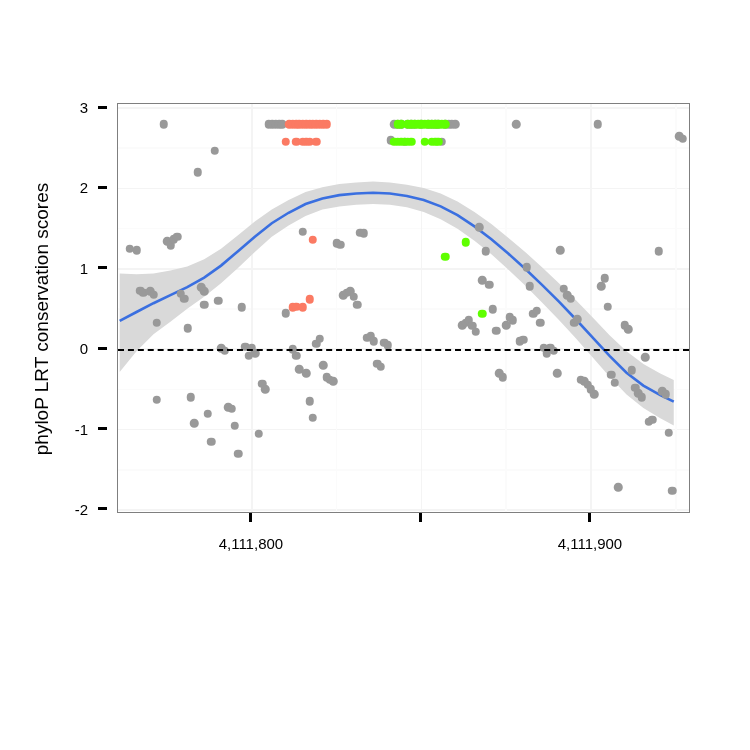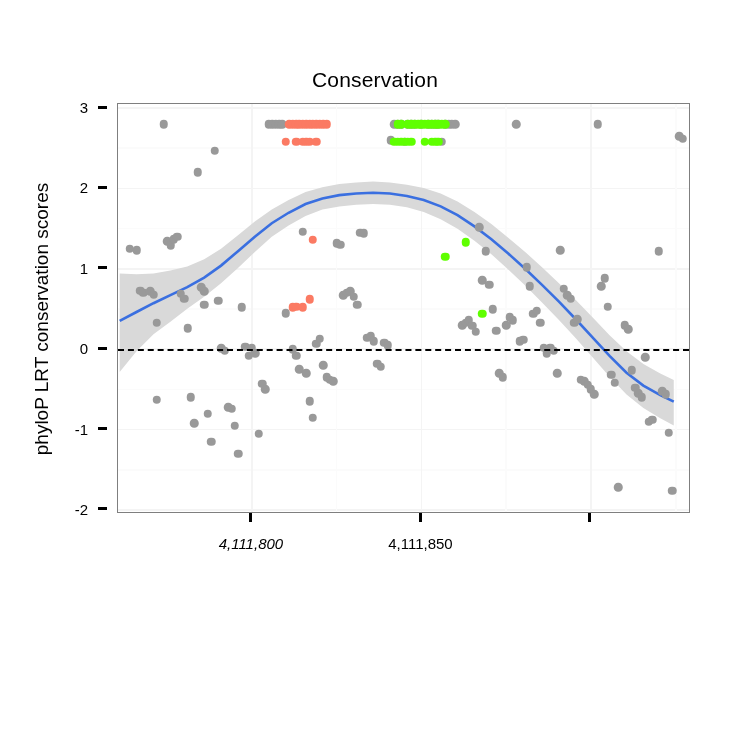--- a/index.html
+++ b/index.html
@@ -74,21 +74,20 @@
     display:flex;align-items:center;justify-content:center;box-sizing:border-box;
   }
   .legend-dot{width:9px;height:9px;border-radius:50%;}
   .legend-label{margin-right:10px;}
 </style>
 </head>
 <body>
 
 <div id="root">
 
-  <div class="chart-title">Conservation</div>
 
   <div class="y-axis-title">phyloP LRT conservation scores</div>
 
 
   <div class="panel" id="panel">
     <div id="grid-layer">
         <div class="grid-line-major" style="left: 0px; width: 100%; height: 1.6px; top: 405.18px;"></div>
         <div class="grid-line-minor" style="left: 0px; width: 100%; height: 1.6px; top: 364.984px;"></div>
         <div class="grid-line-major" style="left: 0px; width: 100%; height: 1.6px; top: 324.788px;"></div>
         <div class="grid-line-minor" style="left: 0px; width: 100%; height: 1.6px; top: 284.592px;"></div>
@@ -330,20 +329,20 @@
       <div class="lab-y" style="left: 48px; top: 245.196px; right: auto; width: 40px;">0</div>
       <div class="tick-y" style="left: 98px; top: 163.304px;"></div>
       <div class="lab-y" style="left: 48px; top: 164.804px; right: auto; width: 40px;">1</div>
       <div class="tick-y" style="left: 98px; top: 82.9118px;"></div>
       <div class="lab-y" style="left: 48px; top: 84.4118px; right: auto; width: 40px;">2</div>
       <div class="tick-y" style="left: 98px; top: 2.51961px;"></div>
       <div class="lab-y" style="left: 48px; top: 4.01961px; right: auto; width: 40px;">3</div>
     </div>
   <div class="axis-area" id="xlab-area">
       <div class="tick-x" style="left: 132.426px;"></div>
-      <div class="lab-x" style="left: 133.926px; font-style: italic;">4,111,800</div>
+      <div class="lab-x" style="left: 133.926px;">4,111,800</div>
       <div class="tick-x" style="left: 301.953px;"></div>
-      <div class="lab-x" style="left: 303.453px;">4,111,850</div>
       <div class="tick-x" style="left: 471.479px;"></div>
+      <div class="lab-x" style="left: 472.979px;">4,111,900</div>
     </div>
 
 
 </div>
 
 </body></html>

